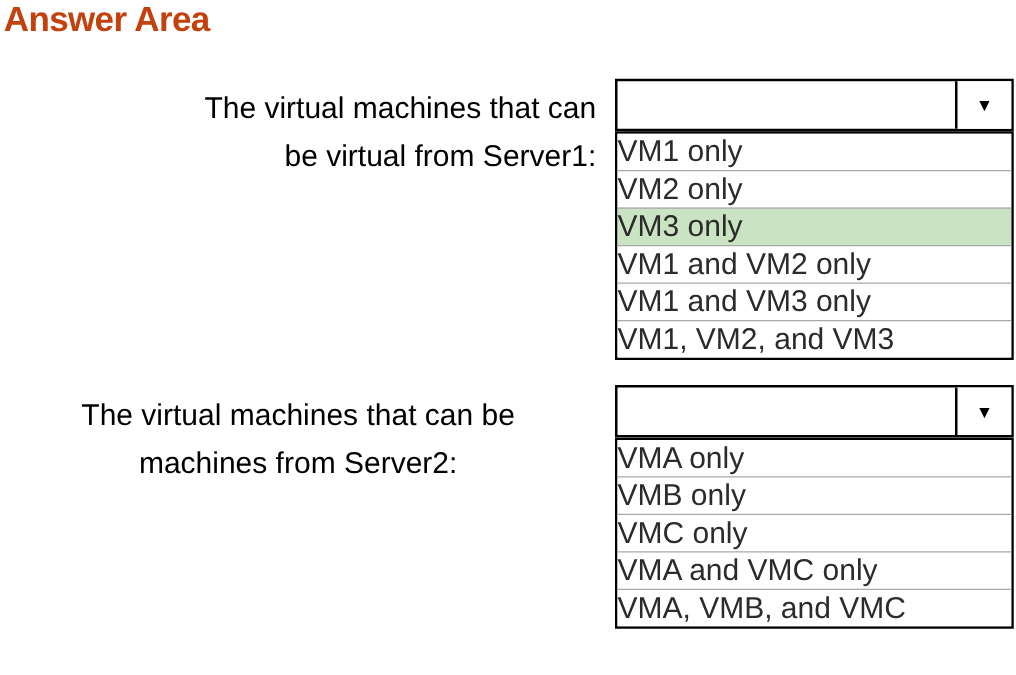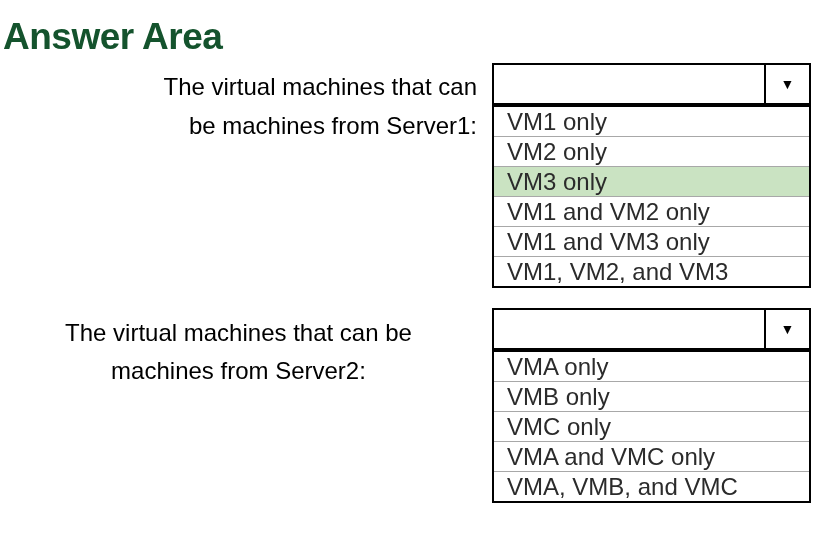--- a/index.html
+++ b/index.html
@@ -10,25 +10,25 @@
   body {
     position: relative;
     width: 813px;
     height: 540px;
     font-family: "Liberation Sans", sans-serif;
     overflow: hidden;
   }
   .page-title {
     position: absolute;
     left: 3px;
-    top: 16px;
-    font-size: 37px;
+    top: 0px;
+    font-size: 28px;
     font-weight: 900;
     letter-spacing: -0.5px;
-    color: #14532d;
+    color: #c2410c;
   }
   .q-label {
     position: absolute;
     left: 0;
     width: 477px;
     text-align: right;
     font-size: 24px;
     color: #000000;
   }
   .q-label .line { display: block; }
@@ -81,37 +81,36 @@
     border: 2px solid #000000;
     background: #ffffff;
   }
   .q1-list { top: 105px; }
   .q2-list { top: 350px; }
 
   .opt {
     height: 29px;
     display: flex;
     align-items: center;
-    padding-left: 13px;
     font-size: 24px;
     color: #2b2b2b;
     background: #ffffff;
     cursor: default;
   }
   .opt + .opt { border-top: 1px solid #a8a8a8; }
   .opt.highlighted { background: var(--highlight, #cae3c2); }
 </style>
 </head>
 <body style="--highlight: #cae3c2;">
 
 <div class="page-title">Answer Area</div>
 
 <div class="q-label q1-label">
   <span class="line">The virtual machines that can</span>
-  <span class="line">be machines from Server1:</span>
+  <span class="line">be virtual from Server1:</span>
 </div>
 
 <div class="dd-header q1-header">
   <div class="dd-value"></div>
   <div class="dd-btn">
     <span class="dd-arrow">▼</span>
   </div>
 </div>
 
 <div class="dd-list q1-list">

